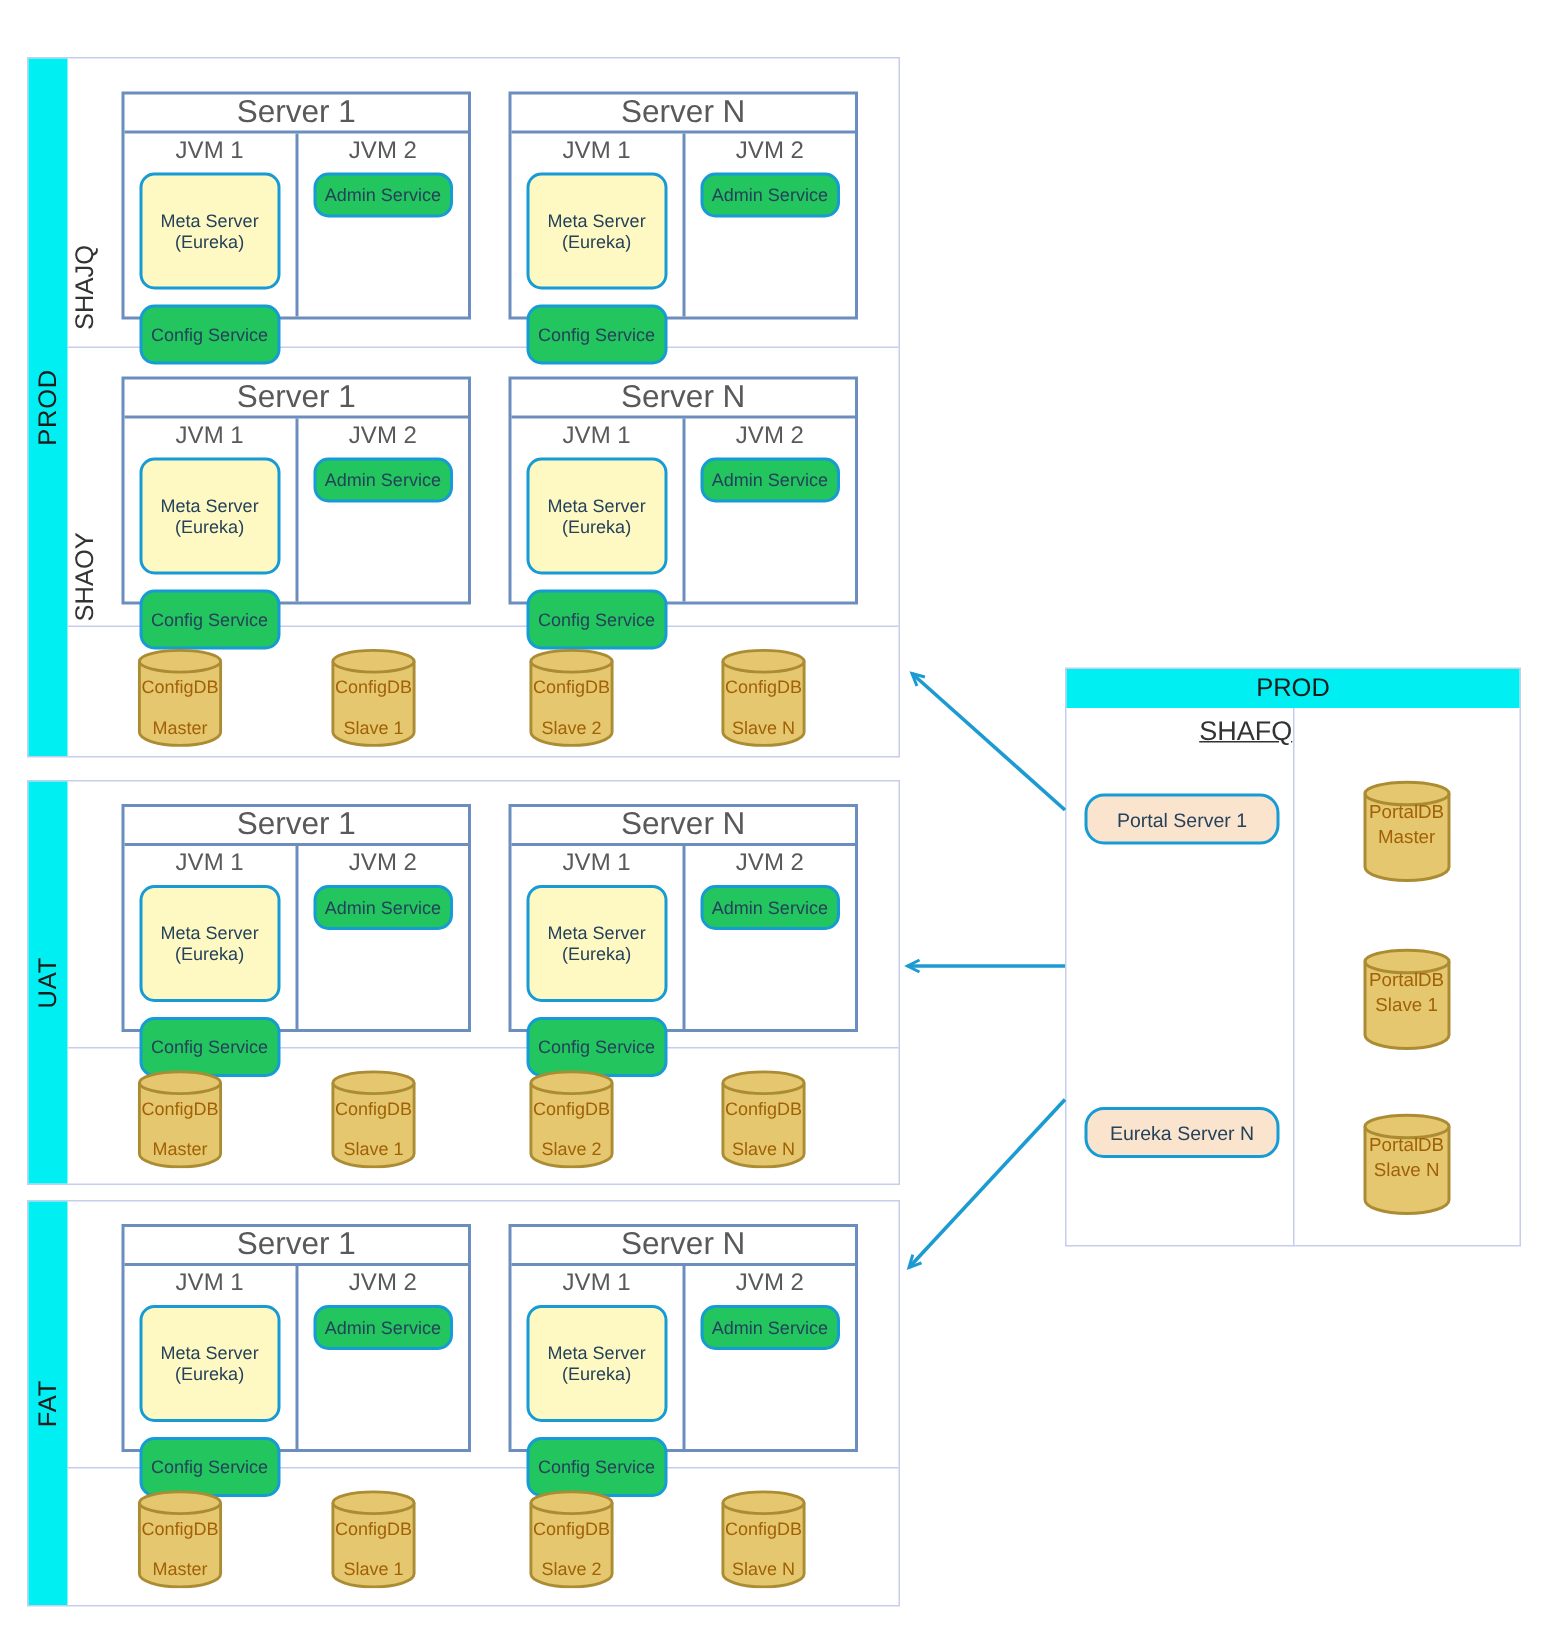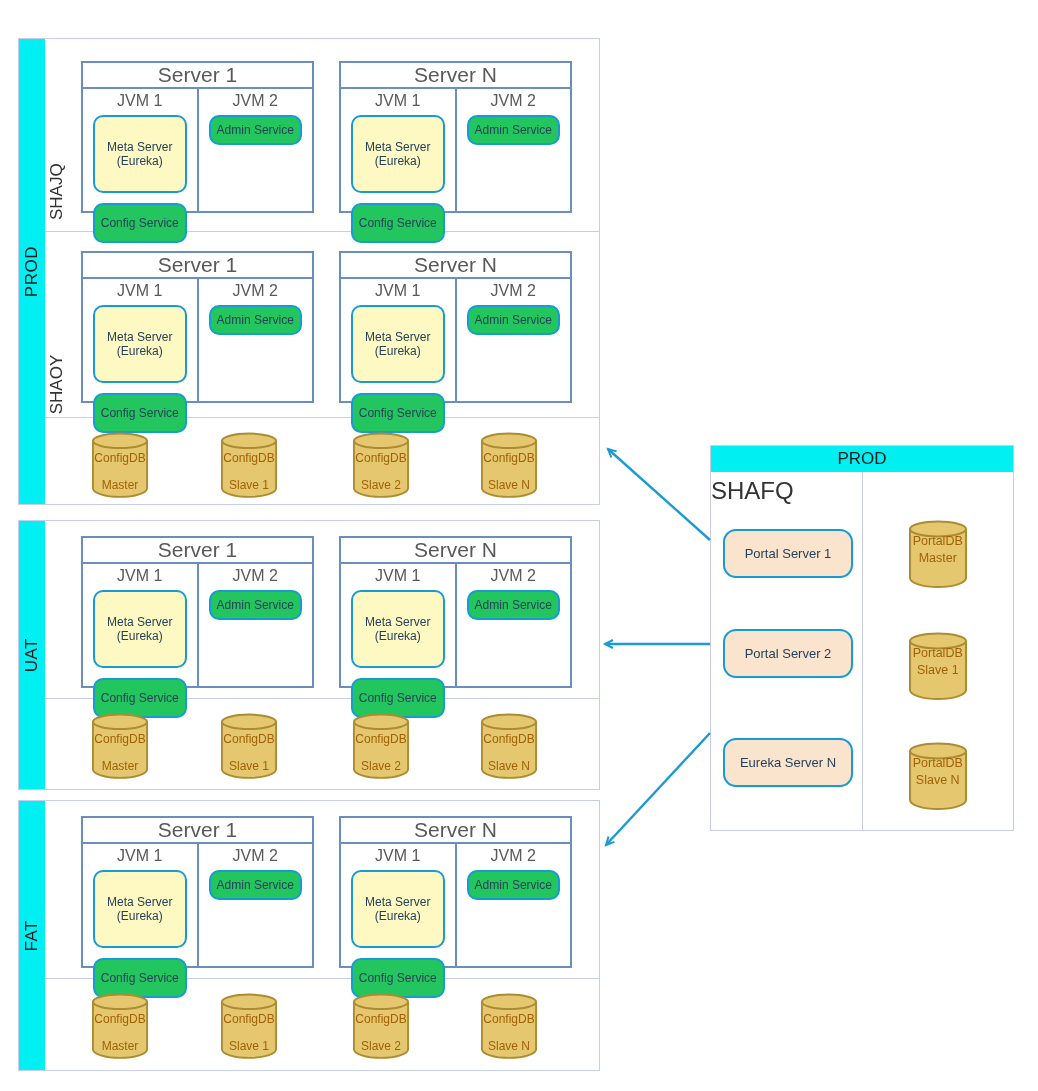--- a/index.html
+++ b/index.html
@@ -49,22 +49,22 @@
   .db-l1{top:19px;}
   .db-l2{top:46px;}
 
   
   #right-panel{position:absolute;left:710px;top:445px;width:304px;height:386px;border:1.5px solid #c7cdec;
                box-sizing:border-box;display:flex;flex-direction:column;background:#fff;}
   .rb-header{height:26px;flex:0 0 26px;background:#00eff2;text-align:center;line-height:26px;font-size:17px;color:#1c1c1c;}
   .rb-cols{flex:1;display:flex;min-height:0;}
   .rb-left{flex:1;position:relative;border-right:1.5px solid #c7cdec;}
   .rb-right{flex:1;position:relative;}
-  .rb-cluster{margin-top:5px;text-align:left;font-size:24px;color:#333;}
-  .portal{position:absolute;left:12px;width:130px;height:49px;border:2.5px solid #169bd5;border-radius:13px;
+  .rb-cluster{margin-top:5px;text-align:right;font-size:18px;color:#333;text-decoration:underline;}
+  .portal{position:absolute;left:12px;width:130px;height:34px;border:2.5px solid #169bd5;border-radius:13px;
           background:#fae4cd;display:flex;align-items:center;justify-content:center;font-size:13px;color:#25425a;box-sizing:border-box;}
   .portal.p0{top:57px;} .portal.p1{top:157px;} .portal.p2{top:266px;}
   .db-item.portal-db{position:absolute;left:50%;transform:translateX(-50%);width:60px;height:72px;top:auto;}
   .portal-db.d0{top:46px;} .portal-db.d1{top:158px;} .portal-db.d2{top:268px;}
   .portal-db .db-l1{top:16px;font-size:12.5px;}
   .portal-db .db-l2{top:33px;font-size:12.5px;}
 
   
   #arrows{position:absolute;left:0;top:0;pointer-events:none;}
 </style>
@@ -346,21 +346,20 @@
     </div>
   </div>
 </div>
 
   <div id="right-panel">
     <div class="rb-header">PROD</div>
     <div class="rb-cols">
       <div class="rb-left">
         <div class="rb-cluster">SHAFQ</div>
         <div class="portal p0">Portal Server 1</div>
-        <div class="portal p1">Portal Server 2</div>
         <div class="portal p2">Eureka Server N</div>
       </div>
       <div class="rb-right">
         <div class="db-item portal-db d0">
           <svg width="60" height="72" viewBox="0 0 60 68">
             <path d="M2 9 V58 A28 9 0 0 0 58 58 V9" fill="#e5c76f" stroke="#ac8c33" stroke-width="2"></path>
             <ellipse cx="30" cy="9" rx="28" ry="7.5" fill="#e5c76f" stroke="#ac8c33" stroke-width="2"></ellipse>
           </svg>
           <div class="db-l1">PortalDB</div>
           <div class="db-l2">Master</div>

